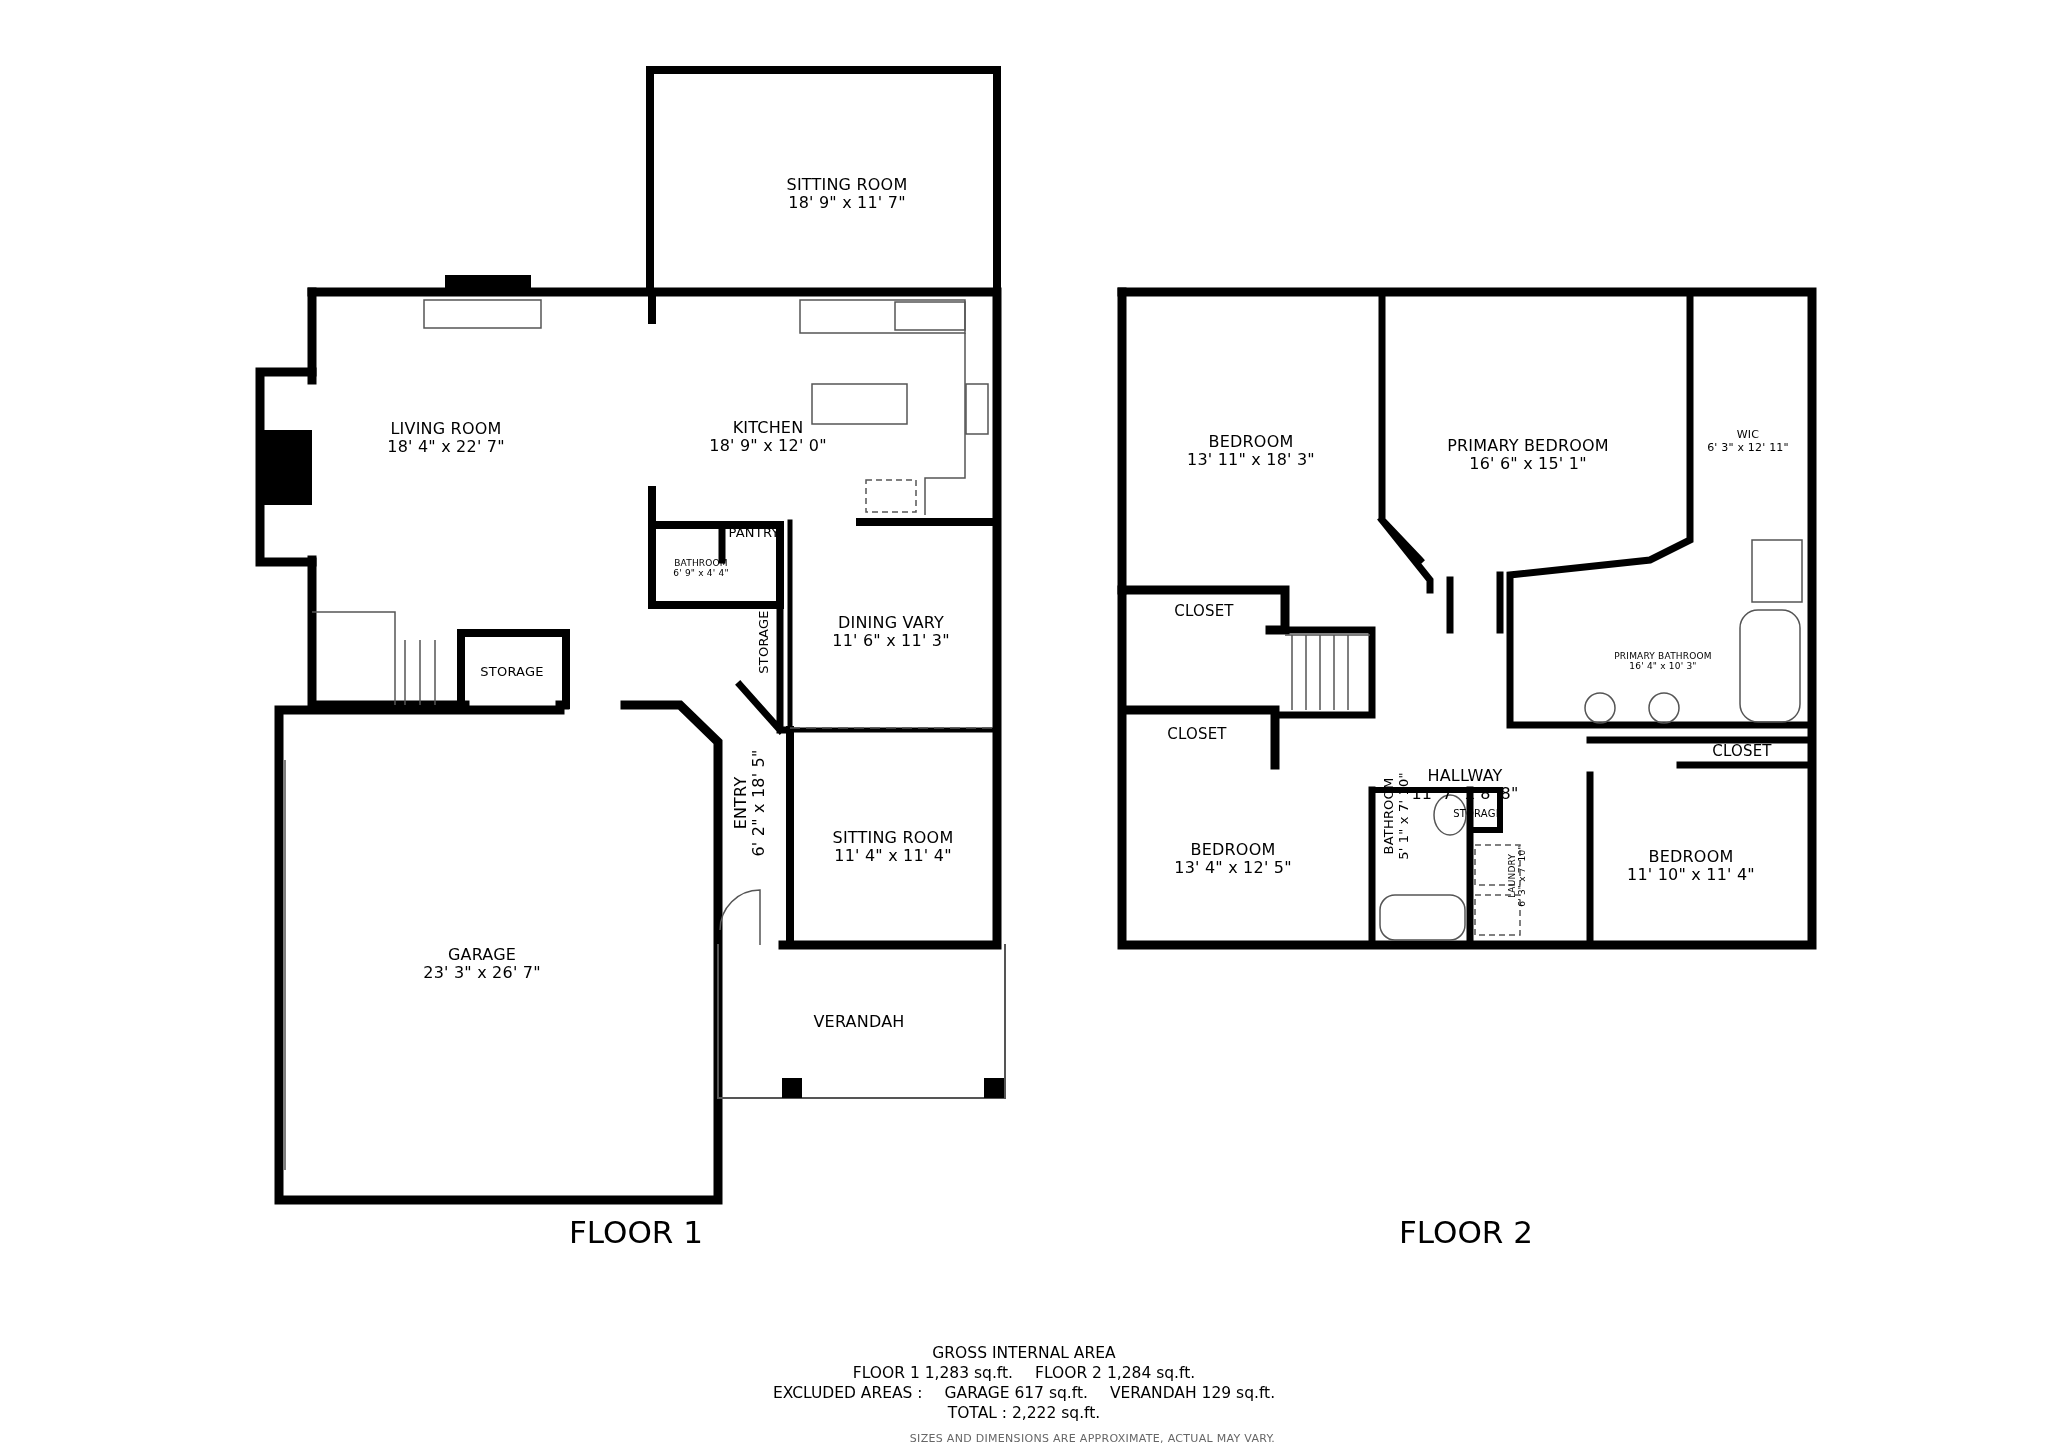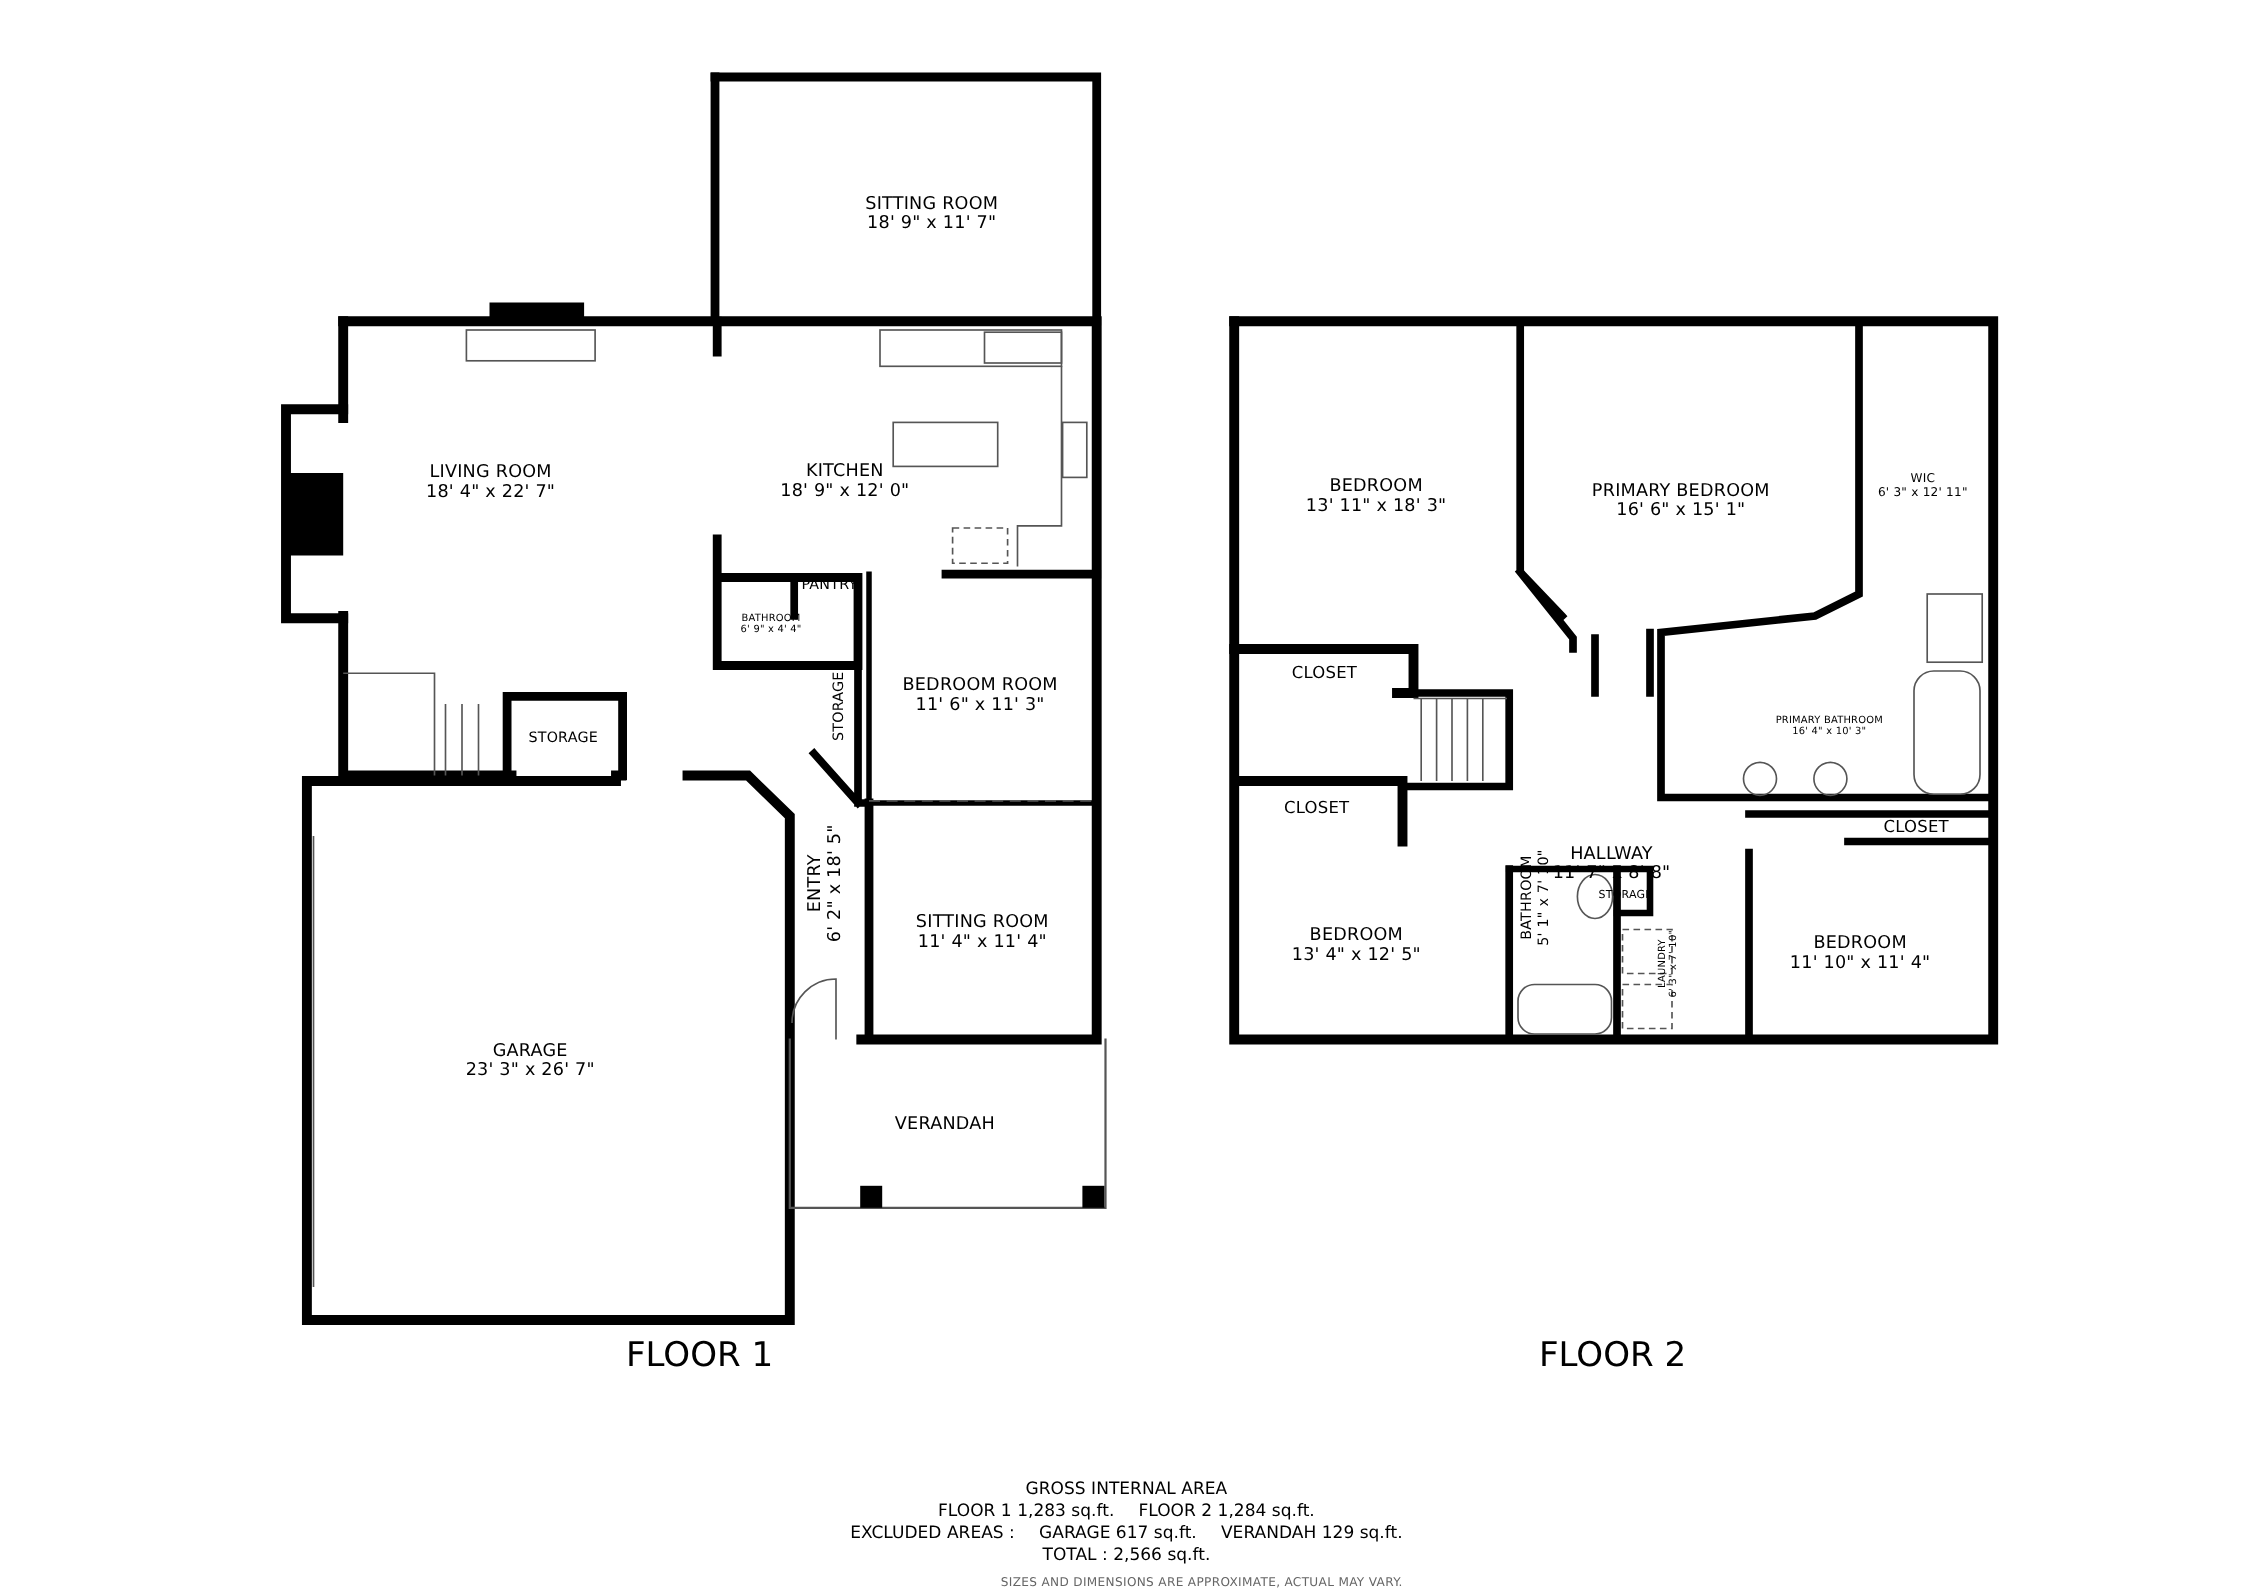--- a/index.html
+++ b/index.html
@@ -108,21 +108,21 @@
     <span class="d">18' 9" x 12' 0"</span>
   </div>
   <div class="lbl mid" style="left:754px;top:533px;">
     <span class="n">PANTRY</span>
   </div>
   <div class="lbl small" style="left:701px;top:568px;">
     <span class="n">BATHROOM</span>
     <span class="d">6' 9" x 4' 4"</span>
   </div>
   <div class="lbl" style="left:891px;top:632px;">
-    <span class="n">BEDROOM ROOM</span>
+    <span class="n">DINING VARY</span>
     <span class="d">11' 6" x 11' 3"</span>
   </div>
   <div class="lbl mid vert" style="left:764px;top:642px;">
     <span class="n">STORAGE</span>
   </div>
   <div class="lbl mid" style="left:512px;top:672px;">
     <span class="n">STORAGE</span>
   </div>
   <div class="lbl vert" style="left:750px;top:803px;">
     <span class="n">ENTRY</span>
@@ -195,15 +195,15 @@
 </div>
 
 <div class="footer">
   <div>GROSS INTERNAL AREA</div>
   <div>
     <span>FLOOR 1 1,283 sq.ft.</span><span class="gap"></span><span>FLOOR 2 1,284 sq.ft.</span>
   </div>
   <div>
     <span>EXCLUDED AREAS :</span><span class="gap"></span><span>GARAGE 617 sq.ft.</span><span class="gap"></span><span>VERANDAH 129 sq.ft.</span>
   </div>
-  <div>TOTAL :  2,566 sq.ft.</div>
+  <div>TOTAL :  2,222 sq.ft.</div>
   <div class="note">SIZES AND DIMENSIONS ARE APPROXIMATE, ACTUAL MAY VARY.</div>
 </div>
 
 </body></html>

